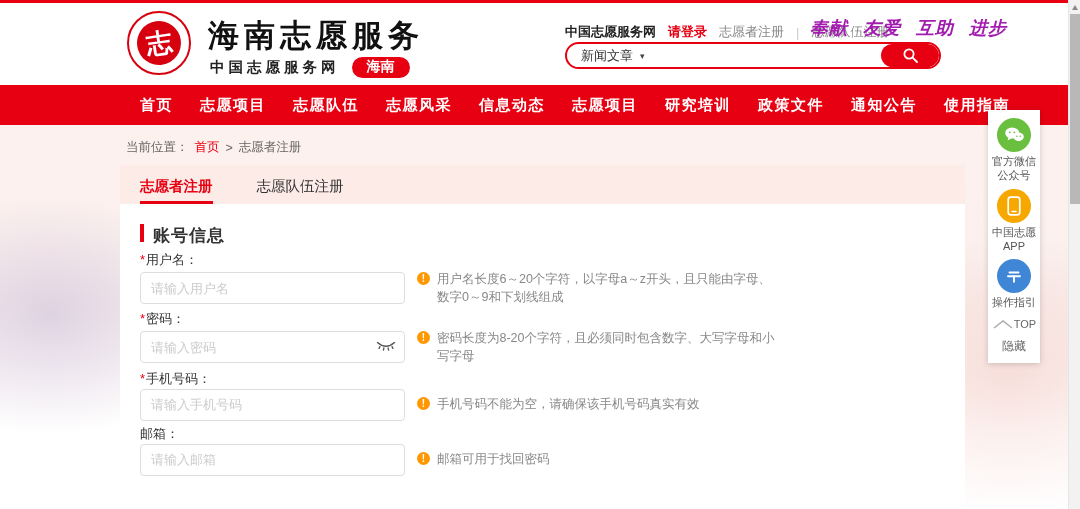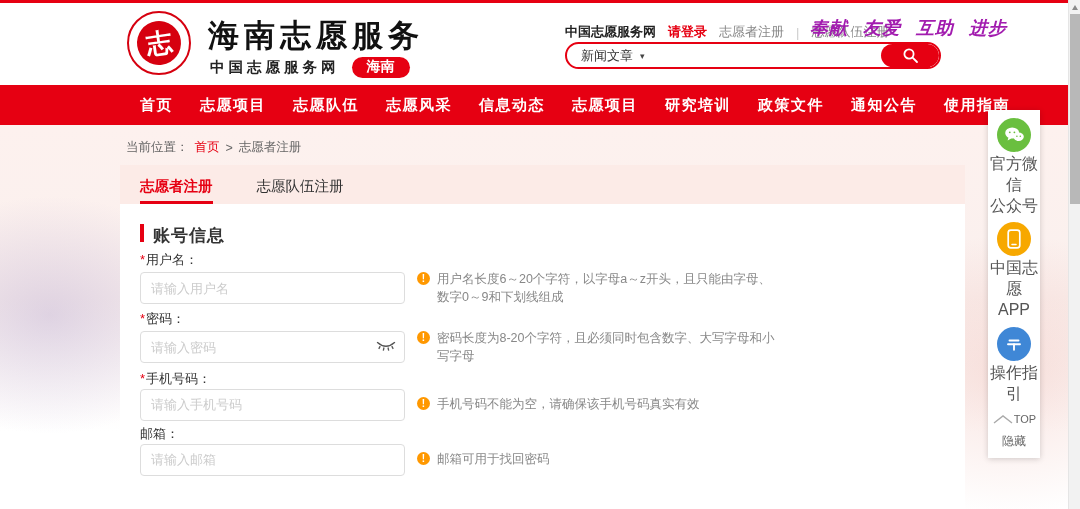--- a/index.html
+++ b/index.html
@@ -65,21 +65,21 @@
   .f-input::placeholder { color:#ccc; }
   .eye { position:absolute; right:9px; top:50%; transform:translateY(-50%); cursor:pointer; display:flex; }
   .hint { display:flex; align-items:flex-start; margin-left:12px; gap:7px; }
   .hint-icon { flex:0 0 auto; width:13px; height:13px; border-radius:50%; background:#ff9800; color:#fff; font-size:10px; line-height:13px; text-align:center; font-weight:bold; margin-top:2px; }
   .hint-text { font-size:12.5px; color:#888; line-height:1.45; max-width:340px; }
 
   
   .float-sidebar { position:absolute; left:988px; top:110px; width:52px; background:#fff; box-shadow:0 1px 6px rgba(0,0,0,0.18); padding:8px 0; display:flex; flex-direction:column; align-items:center; }
   .sb-group { margin-bottom:6px; display:flex; flex-direction:column; align-items:center; cursor:pointer; }
   .sb-circle { width:34px; height:34px; border-radius:50%; display:flex; align-items:center; justify-content:center; }
-  .sb-label { margin-top:2px; font-size:16px; color:#555; line-height:1.3; text-align:center; }
+  .sb-label { margin-top:2px; font-size:11px; color:#555; line-height:1.3; text-align:center; }
   .sb-top { margin-top:2px; display:flex; flex-direction:row; align-items:center; cursor:pointer; }
   .sb-top-label { font-size:11px; color:#666; margin-top:1px; }
   .sb-hide { margin-top:8px; font-size:12px; color:#666; cursor:pointer; }
 
   
   .scrollbar { position:absolute; right:0; top:0; width:12px; height:100%; background:#f2f2f2; border-left:1px solid #e5e5e5; }
   .scroll-arrow { width:0; height:0; border-left:3.5px solid transparent; border-right:3.5px solid transparent; border-bottom:5px solid #8a8a8a; margin:5px auto 0; }
   .scroll-thumb { position:absolute; top:14px; left:1px; width:10px; height:190px; background:#b8b8b8; }
 </style>
 </head>

